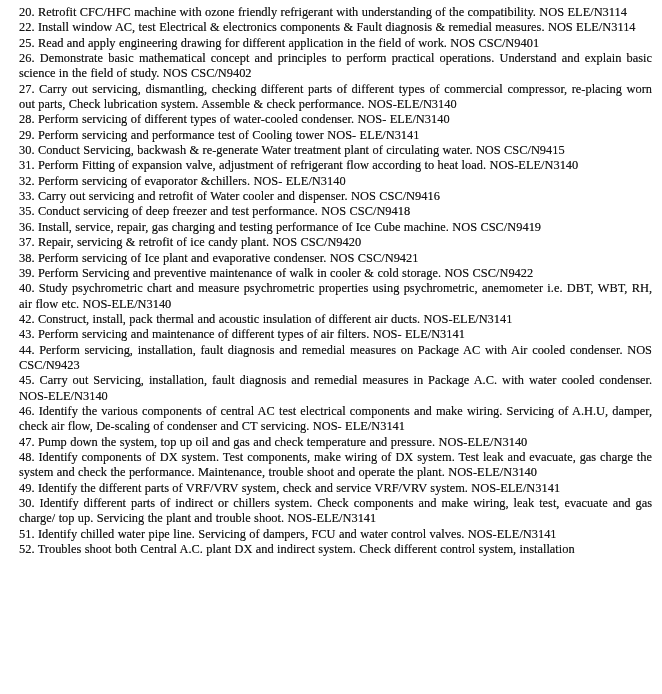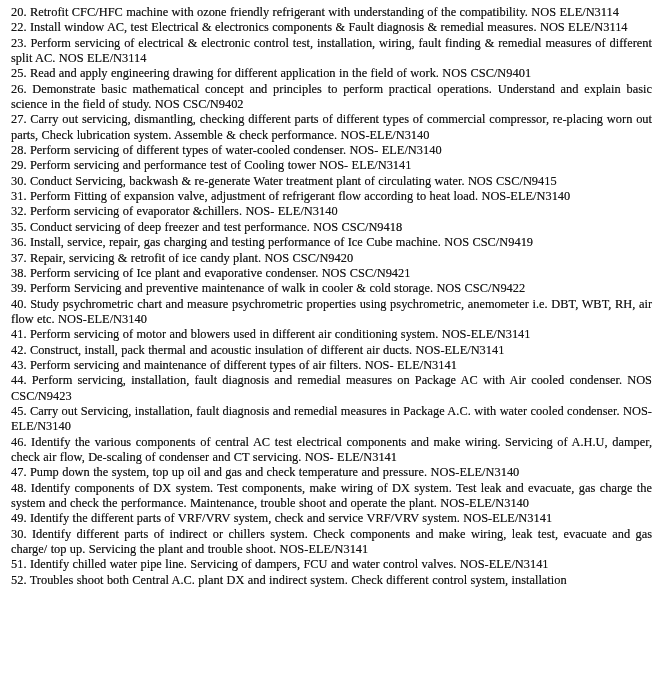--- a/index.html
+++ b/index.html
@@ -6,57 +6,56 @@
     margin: 0;
     padding: 0;
     background: #ffffff;
   }
   .page {
     width: 662px;
     height: 694px;
     box-sizing: border-box;
     background: #ffffff;
     overflow: hidden;
-    padding: 5px 10px 4px 11px;
+    padding: 5px 10px 4px 19px;
     font-family: "Liberation Serif", "DejaVu Serif", serif;
     font-size: 12.4px;
     line-height: 15.35px;
     color: #151515;
     text-shadow: 0 0 0.45px rgba(10,10,10,0.55); 
   }
   .item {
     margin: 0;
     padding: 0;
     text-align: justify;
     word-spacing: 0.3px;
   }
 </style>
 </head>
 <body>
 
 <div class="page">
   <div>
       <p class="item"><span>20. </span><span>Retrofit CFC/HFC machine with ozone friendly refrigerant with understanding of the compatibility. NOS ELE/N3114</span></p>
       <p class="item"><span>22. </span><span>Install window AC, test Electrical &amp; electronics components &amp; Fault diagnosis &amp; remedial measures. NOS ELE/N3114</span></p>
-      <p class="item"><span>23. </span><span>Perform servicing of electrical &amp; electronic control test, installation, wiring, fault finding &amp; remedial measures of different split AC. NOS ELE/N3114</span></p>
       <p class="item"><span>25. </span><span>Read and apply engineering drawing for different application in the field of work. NOS CSC/N9401</span></p>
       <p class="item"><span>26. </span><span>Demonstrate basic mathematical concept and principles to perform practical operations. Understand and explain basic science in the field of study. NOS CSC/N9402</span></p>
       <p class="item"><span>27. </span><span>Carry out servicing, dismantling, checking different parts of different types of commercial compressor, re-placing worn out parts, Check lubrication system. Assemble &amp; check performance. NOS-ELE/N3140</span></p>
       <p class="item"><span>28. </span><span>Perform servicing of different types of water-cooled condenser. NOS- ELE/N3140</span></p>
       <p class="item"><span>29. </span><span>Perform servicing and performance test of Cooling tower NOS- ELE/N3141</span></p>
       <p class="item"><span>30. </span><span>Conduct Servicing, backwash &amp; re-generate Water treatment plant of circulating water. NOS CSC/N9415</span></p>
       <p class="item"><span>31. </span><span>Perform Fitting of expansion valve, adjustment of refrigerant flow according to heat load. NOS-ELE/N3140</span></p>
       <p class="item"><span>32. </span><span>Perform servicing of evaporator &amp;chillers. NOS- ELE/N3140</span></p>
+      <p class="item"><span>33. </span><span>Carry out servicing and retrofit of Water cooler and dispenser. NOS CSC/N9416</span></p>
       <p class="item"><span>35. </span><span>Conduct servicing of deep freezer and test performance. NOS CSC/N9418</span></p>
       <p class="item"><span>36. </span><span>Install, service, repair, gas charging and testing performance of Ice Cube machine. NOS CSC/N9419</span></p>
       <p class="item"><span>37. </span><span>Repair, servicing &amp; retrofit of ice candy plant. NOS CSC/N9420</span></p>
       <p class="item"><span>38. </span><span>Perform servicing of Ice plant and evaporative condenser. NOS CSC/N9421</span></p>
       <p class="item"><span>39. </span><span>Perform Servicing and preventive maintenance of walk in cooler &amp; cold storage. NOS CSC/N9422</span></p>
       <p class="item"><span>40. </span><span>Study psychrometric chart and measure psychrometric properties using psychrometric, anemometer i.e. DBT, WBT, RH, air flow etc. NOS-ELE/N3140</span></p>
-      <p class="item"><span>41. </span><span>Perform servicing of motor and blowers used in different air conditioning system. NOS-ELE/N3141</span></p>
       <p class="item"><span>42. </span><span>Construct, install, pack thermal and acoustic insulation of different air ducts. NOS-ELE/N3141</span></p>
       <p class="item"><span>43. </span><span>Perform servicing and maintenance of different types of air filters. NOS- ELE/N3141</span></p>
       <p class="item"><span>44. </span><span>Perform servicing, installation, fault diagnosis and remedial measures on Package AC with Air cooled condenser. NOS CSC/N9423</span></p>
       <p class="item"><span>45. </span><span>Carry out Servicing, installation, fault diagnosis and remedial measures in Package A.C. with water cooled condenser. NOS-ELE/N3140</span></p>
       <p class="item"><span>46. </span><span>Identify the various components of central AC test electrical components and make wiring. Servicing of A.H.U, damper, check air flow, De-scaling of condenser and CT servicing. NOS- ELE/N3141</span></p>
       <p class="item"><span>47. </span><span>Pump down the system, top up oil and gas and check temperature and pressure. NOS-ELE/N3140</span></p>
       <p class="item"><span>48. </span><span>Identify components of DX system. Test components, make wiring of DX system. Test leak and evacuate, gas charge the system and check the performance. Maintenance, trouble shoot and operate the plant. NOS-ELE/N3140</span></p>
       <p class="item"><span>49. </span><span>Identify the different parts of VRF/VRV system, check and service VRF/VRV system. NOS-ELE/N3141</span></p>
       <p class="item"><span>30. </span><span>Identify different parts of indirect or chillers system. Check components and make wiring, leak test, evacuate and gas charge/ top up. Servicing the plant and trouble shoot. NOS-ELE/N3141</span></p>
       <p class="item"><span>51. </span><span>Identify chilled water pipe line. Servicing of dampers, FCU and water control valves. NOS-ELE/N3141</span></p>

